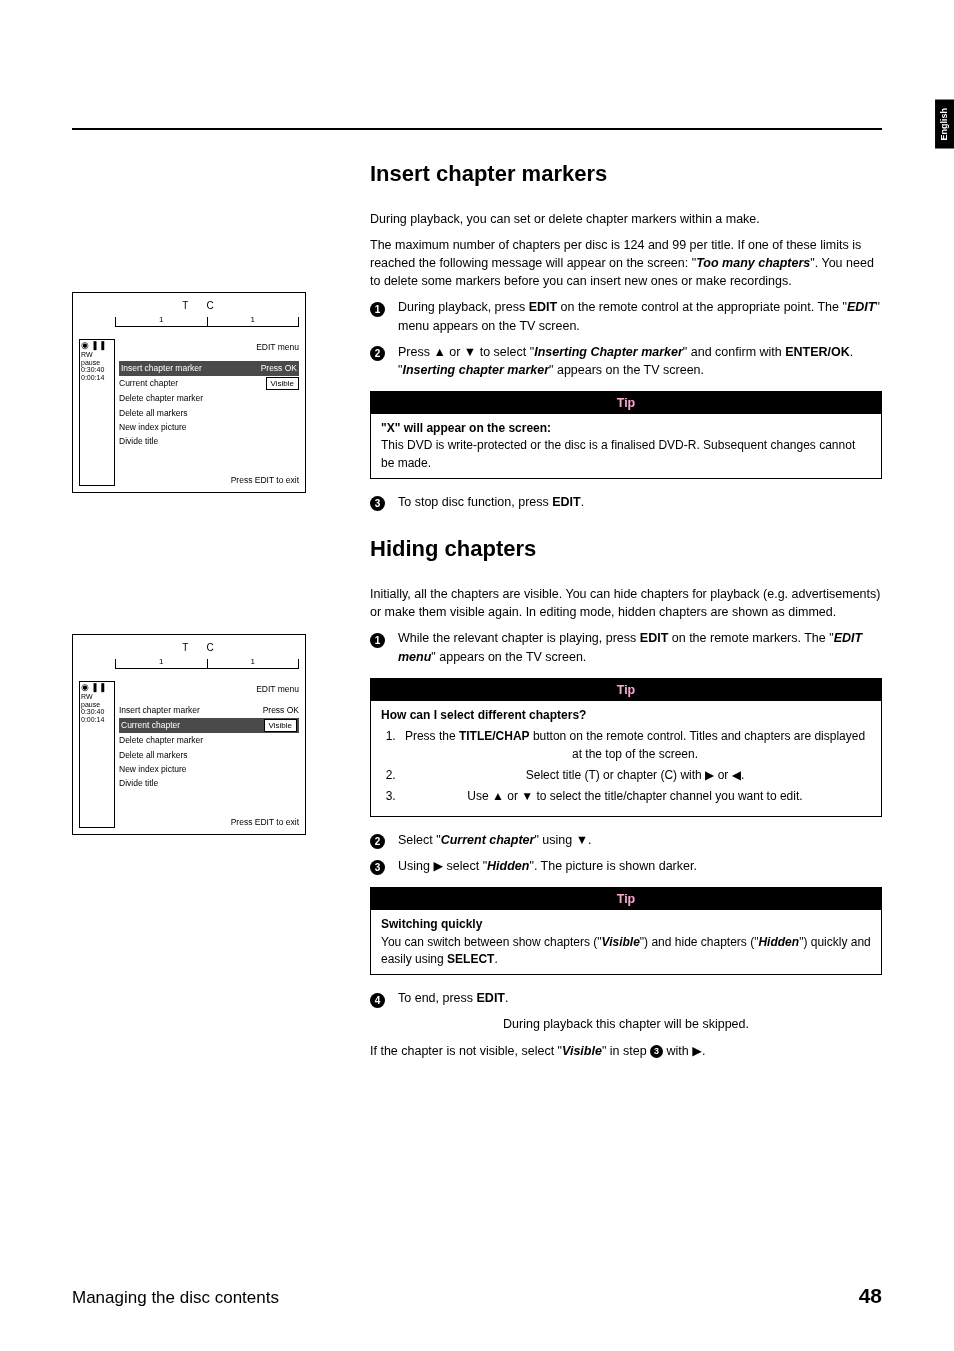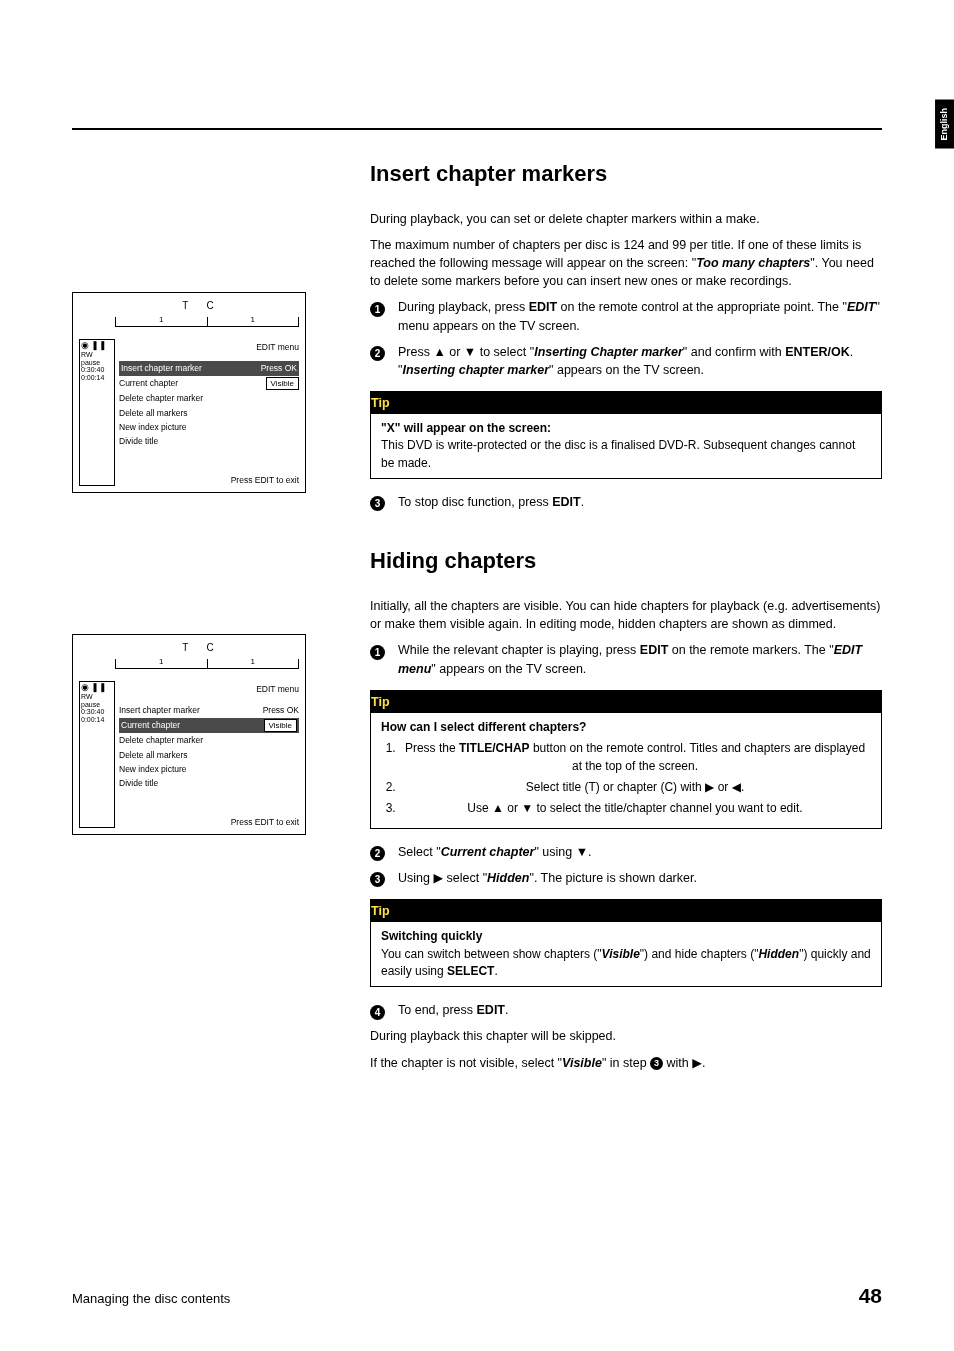--- a/index.html
+++ b/index.html
@@ -55,21 +55,21 @@
   .step .badge {
     flex: 0 0 22px; height: 16px; margin-right: 6px; margin-top:1px;
   }
   .step .txt { flex: 1; }
   .badge-circle {
     display:inline-block;width:15px;height:15px;border-radius:50%;
     background:#000;color:#fff;font-size:10px;line-height:15px;text-align:center;
     font-weight:bold;vertical-align:middle;
   }
   .tipbox { border:1.5px solid #000; margin:12px 0 14px 0; }
-  .tipbox-head { background:#000;color:#fde047;font-weight:bold;padding:2px 0; }
+  .tipbox-head { background:#000;color:#f9a8d4;text-align:center;font-weight:bold;padding:2px 0; }
   .tipbox-body { padding:6px 10px; font-size:12px; }
   .tipbox-body ol { padding-left:18px; margin-top:4px; }
   .tipbox-body li { margin-bottom:4px;text-align:center; }
   .osd {
     position:absolute; width:234px; border:1px solid #000; background:#fff;
     font-family: Arial, sans-serif; font-size:9px;
   }
   .osd-inner { margin:6px; }
   .osd-tc { text-align:center; letter-spacing:18px; margin-bottom:0; padding-left:36px; font-size:10px; }
   .osd-nums { display:flex; margin-left:36px; position:relative; }
@@ -85,21 +85,21 @@
   .osd-header-right { text-align:right; font-size:8.5px; margin-bottom:8px; margin-top:2px; }
   .osd-list { }
   .osd-item { display:flex; justify-content:space-between; align-items:center; padding:1px 0; font-size:8.5px; }
   .osd-item .optbox { border:1px solid #000; padding:0 4px; font-size:8px; }
   .osd-item.hl { background:#4a4a4a; color:#fff; padding-left:2px; padding-right:2px; }
   .osd-footer { text-align:right; font-size:8.5px; margin-top:25px; }
   .footer {
     position:absolute; bottom:40px; left:72px; right:72px;
     display:flex; justify-content:space-between; align-items:baseline;
   }
-  .footer-title { font-size:13px; }
+  .footer-title { font-size:17px; }
   .footer-page { font-size:21px; font-weight:bold; }
   b, strong { font-weight:bold; }
   i, em { font-style:italic; }
 </style>
 </head>
 <body>
 
 <div class="side-tab">English</div>
 <div class="topline"></div>
 
@@ -228,21 +228,21 @@
         <b>"X" will appear on the screen:</b><br>
         <span>This DVD is write-protected or the disc is a finalised DVD-R. Subsequent changes cannot be made.</span>
       </div>
     </div>
 
     <div class="step">
       <div class="badge"><span class="badge-circle">3</span></div>
       <div class="txt"><span>To stop disc function, press </span><b>EDIT</b><span>.</span></div>
     </div>
 
-    <h2 style="margin-top:34px;">Hiding chapters</h2>
+    <h2 style="margin-top:22px;">Hiding chapters</h2>
 
     <p>Initially, all the chapters are visible. You can hide chapters for playback (e.g. advertisements) or make them visible again. In editing mode, hidden chapters are shown as dimmed.</p>
 
     <div class="step">
       <div class="badge"><span class="badge-circle">1</span></div>
       <div class="txt"><span>While the relevant chapter is playing, press </span><b>EDIT</b><span> on the remote markers. The "</span><b><i>EDIT menu</i></b><span>" appears on the TV screen.</span></div>
     </div>
 
     <div class="tipbox">
       <div class="tipbox-head">Tip</div>
@@ -272,21 +272,21 @@
         <b>Switching quickly</b><br>
         <span>You can switch between show chapters ("</span><b><i>Visible</i></b><span>") and hide chapters ("</span><b><i>Hidden</i></b><span>") quickly and easily using </span><b>SELECT</b><span>.</span>
       </div>
     </div>
 
     <div class="step">
       <div class="badge"><span class="badge-circle">4</span></div>
       <div class="txt"><span>To end, press </span><b>EDIT</b><span>.</span></div>
     </div>
 
-    <p style="margin-top:7px;">During playback this chapter will be skipped.</p>
+    <p style="margin-top:7px;text-align:center;">During playback this chapter will be skipped.</p>
     <p>
       <span>If the chapter is not visible, select "</span><b><i>Visible</i></b><span>" in step </span><span class="badge-circle" style="width:13px;height:13px;line-height:13px;font-size:9px;">3</span><span> with ▶.</span>
     </p>
 
   </div>
 </div>
 
 <div class="footer">
   <div class="footer-title">Managing the disc contents</div>
   <div class="footer-page">48</div>

